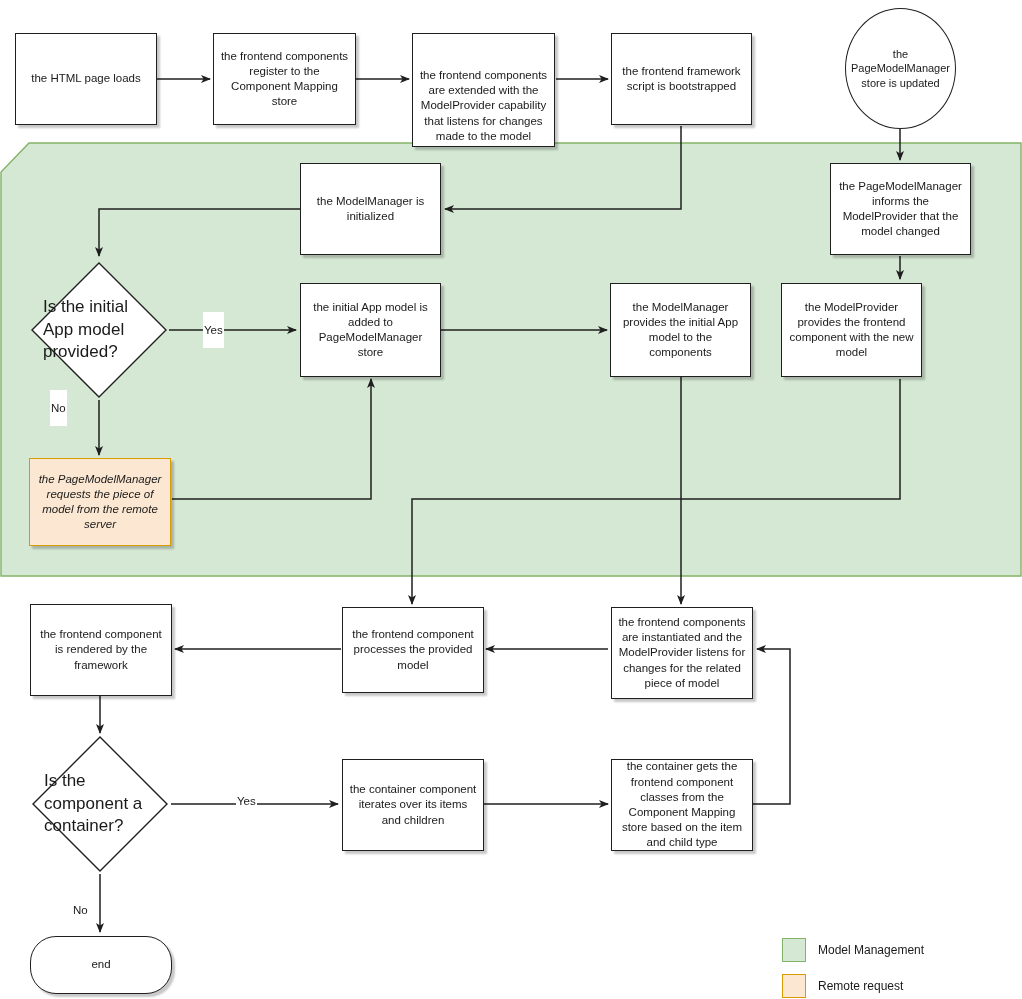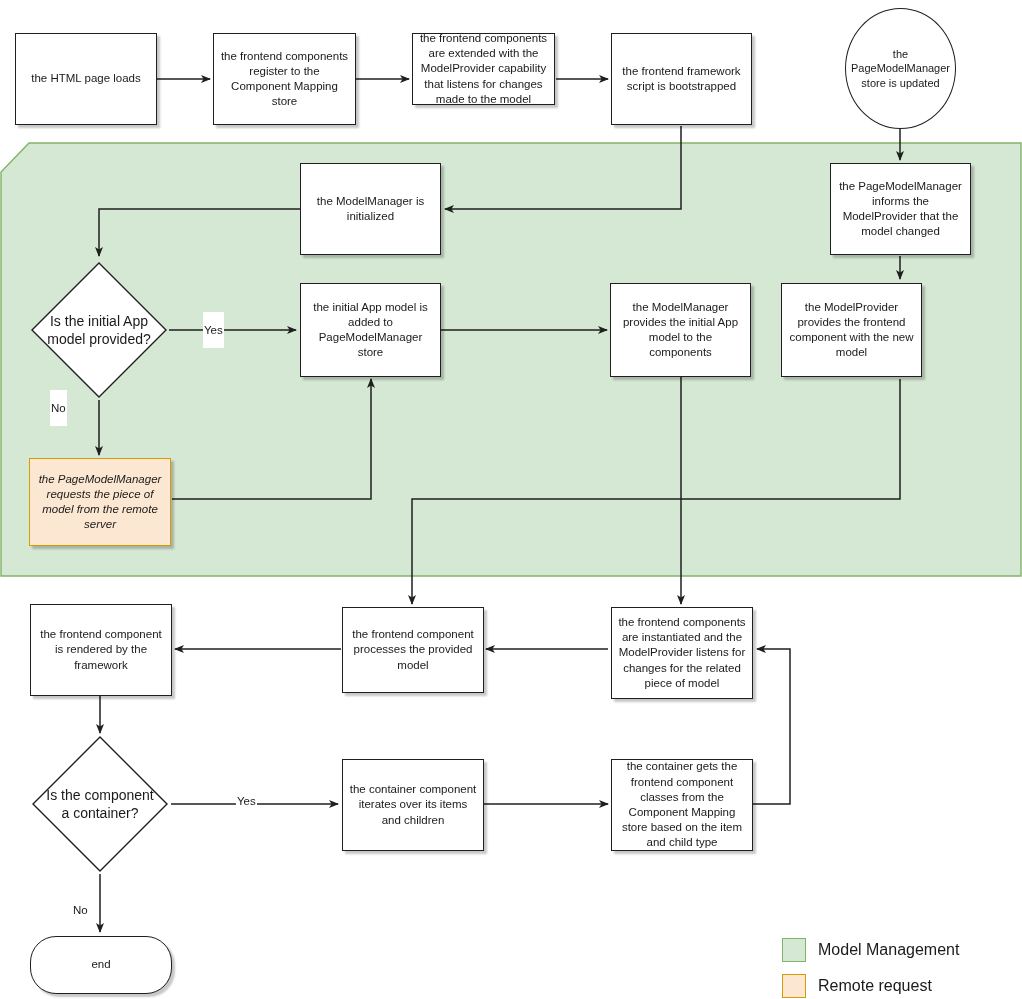--- a/index.html
+++ b/index.html
@@ -57,22 +57,22 @@
   }
   .diamond .dshape {
     position: absolute;
     left: 0; top: 0;
     width: 100%;
     height: 100%;
   }
   .diamond .dtext {
     position: relative;
     z-index: 2;
-    text-align: center;
-    font-size: 14px;
+    text-align: left;
+    font-size: 17px;
     line-height: 1.32;
     color: #1a1a1a;
     padding: 0 14px;
   }
   .ellipse {
     position: absolute;
     box-sizing: border-box;
     border: 1.2px solid #1f1f1f;
     border-radius: 50%;
     background: #ffffff;
@@ -111,21 +111,21 @@
   }
   .legend-swatch.green {
     background: #d5e8d4;
     border: 1.2px solid #82b366;
   }
   .legend-swatch.orange {
     background: #fce8d2;
     border: 1.2px solid #d79b00;
   }
   .legend-label {
-    font-size: 16px;
+    font-size: 12px;
     color: #1a1a1a;
   }
 </style>
 </head>
 <body>
 
 <div id="canvas">
 
   <svg id="region-svg" width="1022" height="999" style="position:absolute;left:0;top:0;">
     <polygon points="29,143 1021,143 1021,576 1,576 1,172" fill="#d5e8d4" stroke="#82b366" stroke-width="1.4"></polygon>
@@ -180,21 +180,21 @@
   </svg>
 
   <div class="node" style="left:15px; top:33px; width:142px; height:92px;">
     <span>the HTML page loads</span>
   </div>
 
   <div class="node" style="left:213px; top:33px; width:143px; height:92px;">
     <span>the frontend components register to the Component Mapping store</span>
   </div>
 
-  <div class="node" style="left:412px; top:33px; width:143px; height:72px;">
+  <div class="node" style="left:412px; top:33px; width:143px; height:114px;align-items:flex-end;">
     <span>the frontend components are extended with the ModelProvider capability that listens for changes made to the model</span>
   </div>
 
   <div class="node" style="left:611px; top:33px; width:141px; height:92px;">
     <span>the frontend framework script is bootstrapped</span>
   </div>
 
   <div class="ellipse" style="left:845px; top:8px; width:111px; height:121px;">
     <span>the PageModelManager store is updated</span>
   </div>

